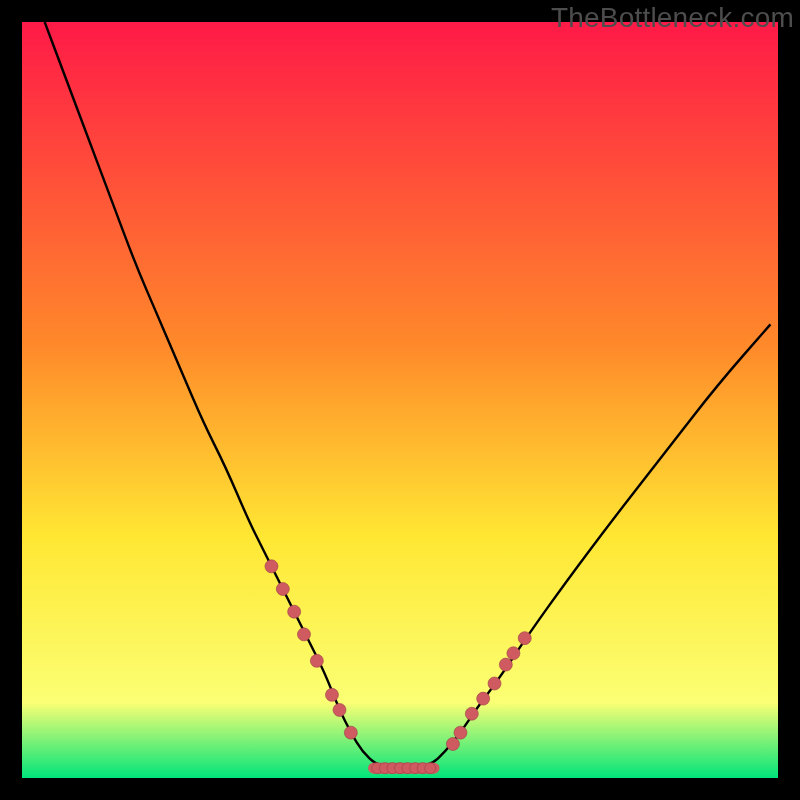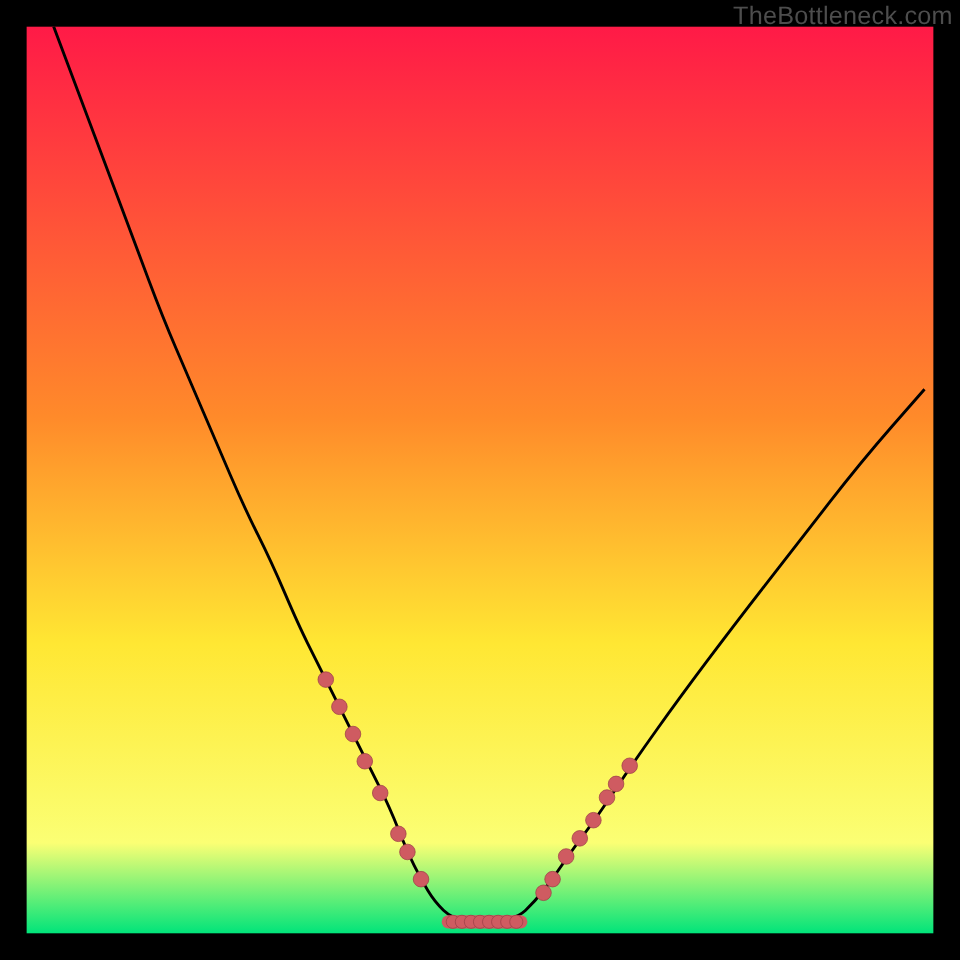--- a/index.html
+++ b/index.html
@@ -24,21 +24,21 @@
     left: 0;
     top: 0;
     width: 756px;
     height: 756px;
   }
   .watermark {
     position: absolute;
     top: 2px;
     right: 6px;
     color: #4d4d4d;
-    font-size: 21px;
+    font-size: 28px;
     font-weight: 500;
     letter-spacing: 0.2px;
     user-select: none;
   }
   svg {
     display: block;
   }
 </style>
 </head>
 <body>

